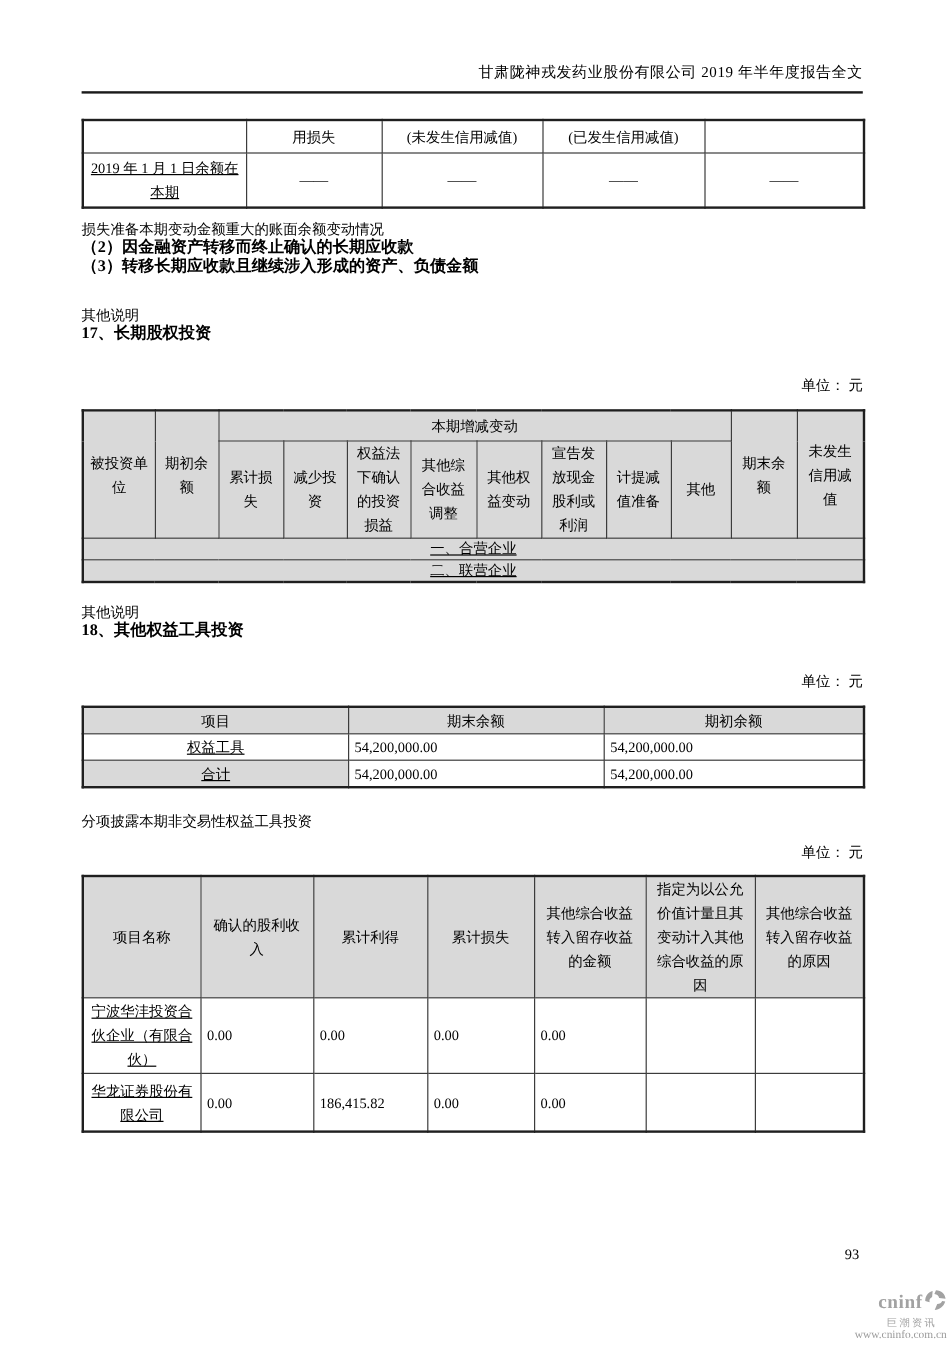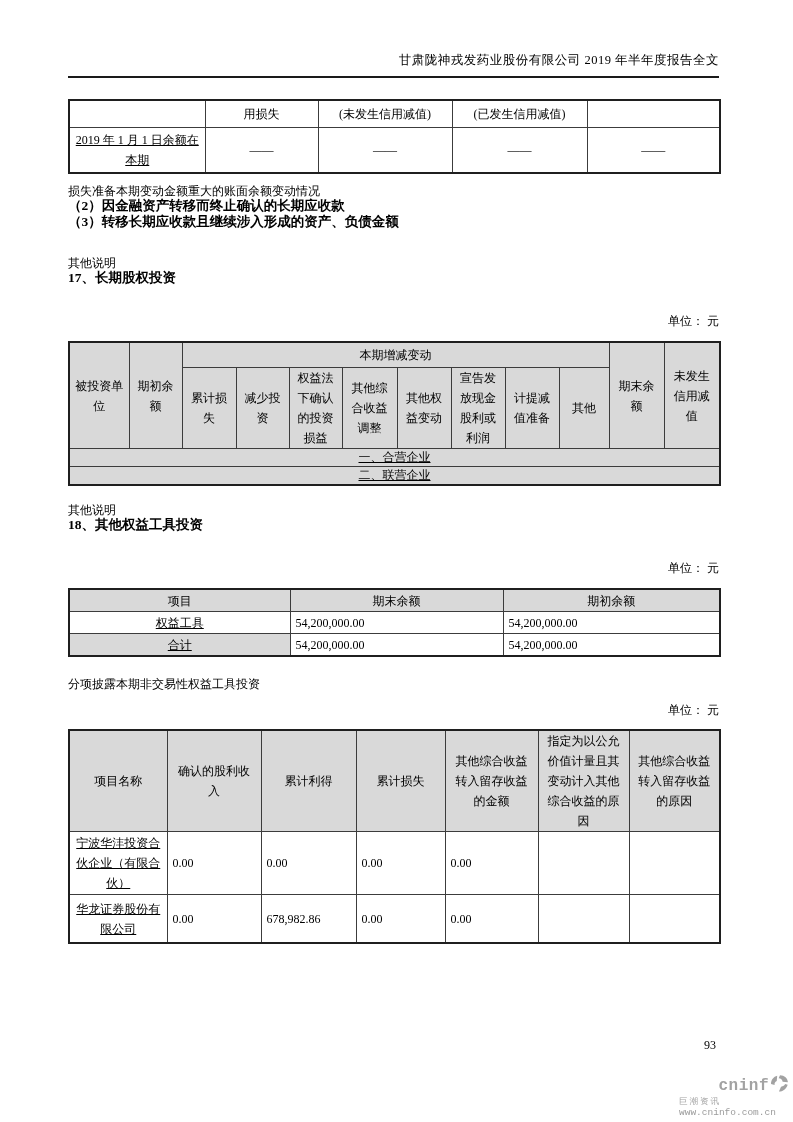--- a/index.html
+++ b/index.html
@@ -72,22 +72,22 @@
   .t19 .hrow td{height:80px;}
   .t19 .brow1 td{height:62px;}
   .t19 .brow2 td{height:47px;}
   
   .page-number{
     position:absolute;top:1038px;right:77px;
     font-size:12px;
   }
   .footer-logo{
     position:absolute;top:1074px;right:4px;
-    width:110px;color:#a2a2a2;
-    font-family:Liberation Mono, monospace;
+    width:110px;text-align:right;color:#a2a2a2;
+    font-family:Liberation Serif, serif;
   }
   .logo-row{display:flex;justify-content:flex-end;align-items:center;gap:1px;}
   .logo-text{font-size:16px;font-weight:bold;letter-spacing:.5px;line-height:16px;}
   .logo-sub{font-size:8.5px;letter-spacing:2px;line-height:9px;margin-right:8px;}
   .logo-url{font-size:9.5px;line-height:12px;color:#9b9b9b;}
 </style>
 </head>
 <body>
 
 <div class="page">
@@ -235,21 +235,21 @@
       <td class="r">0.00</td>
       <td class="r">0.00</td>
       <td class="r">0.00</td>
       <td class="r">0.00</td>
       <td class="l"></td>
       <td class="l"></td>
     </tr>
     <tr class="brow2 thick-top">
       <td class="l">华龙证券股份有限公司</td>
       <td class="r">0.00</td>
-      <td class="r">678,982.86</td>
+      <td class="r">186,415.82</td>
       <td class="r">0.00</td>
       <td class="r">0.00</td>
       <td class="l"></td>
       <td class="l"></td>
     </tr>
   </tbody>
     </table>
 
   <div class="page-number">93</div>
 

